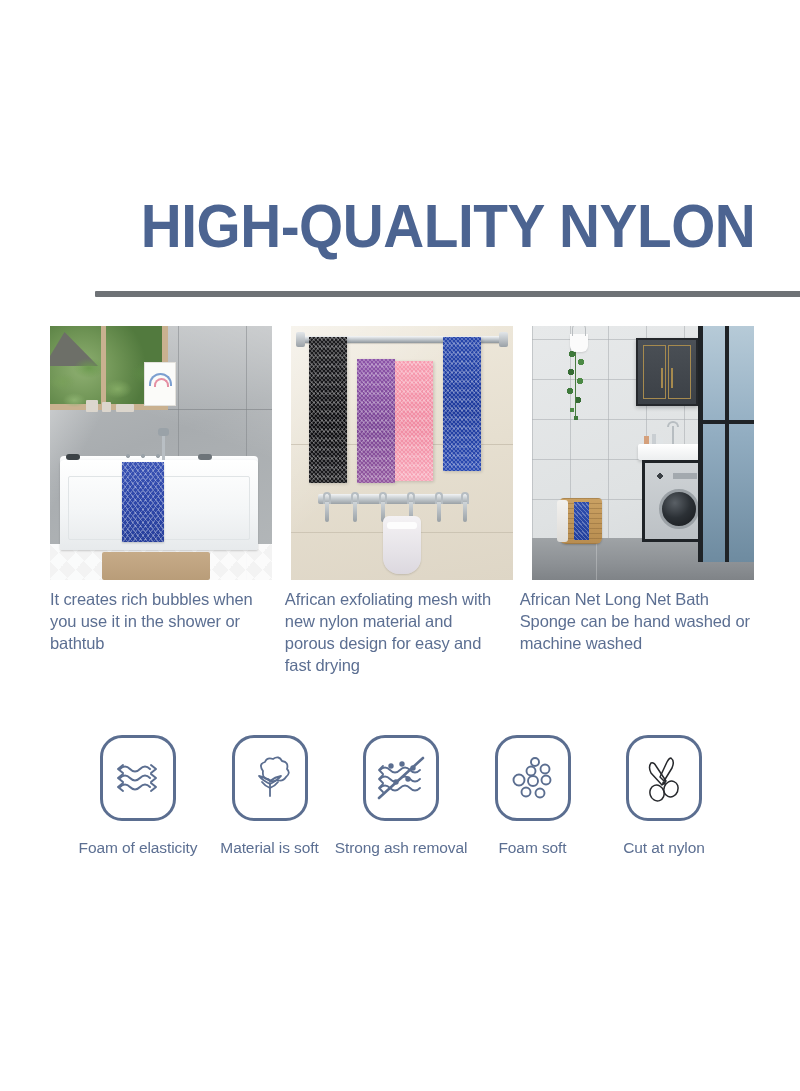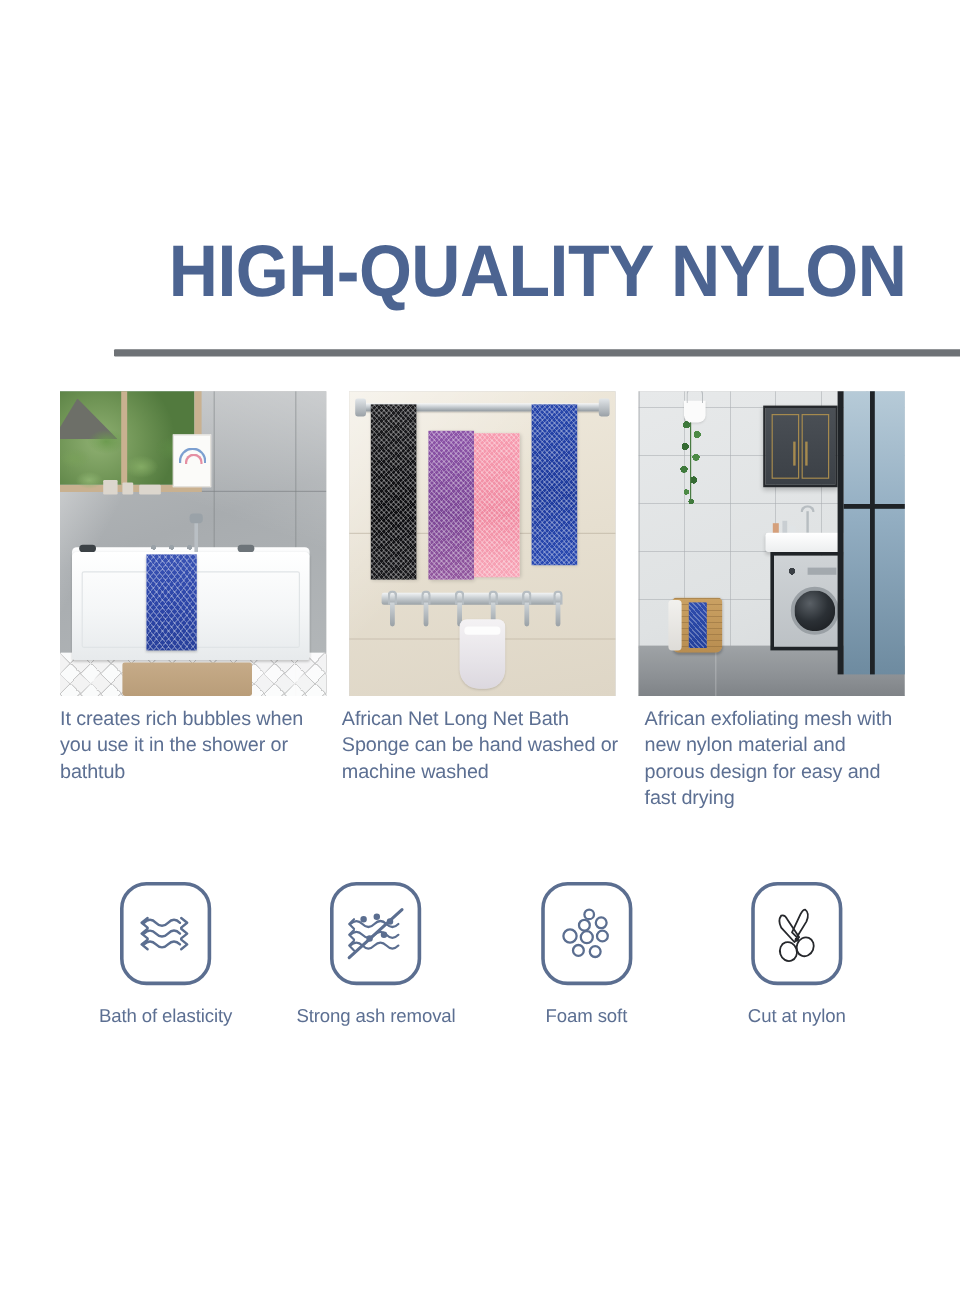--- a/index.html
+++ b/index.html
@@ -593,43 +593,56 @@
       <div class="basket">
         <div class="basket-towel"></div>
         <div class="basket-mesh"></div>
       </div>
     </div>
   </div>
 </div>
 
 <div class="caption-row">
   <div class="caption c1">It creates rich bubbles when you use it in the shower or bathtub</div>
+  <div class="caption c2">African exfoliating mesh with new nylon material and porous design for easy and fast drying</div>
   <div class="caption c3">African Net Long Net Bath Sponge can be hand washed or machine washed</div>
-  <div class="caption c2">African exfoliating mesh with new nylon material and porous design for easy and fast drying</div>
 </div>
 
 <div class="features">
 
   <div class="feature">
     <div class="icon-box">
       <svg width="48" height="40" viewBox="0 0 48 40" fill="none" stroke="#5b6e90" stroke-width="2" stroke-linecap="round" stroke-linejoin="round">
         <path d="M6 11 q5 -5 10 0 t10 0 t10 0"></path>
         <path d="M6 20 q5 -5 10 0 t10 0 t10 0"></path>
         <path d="M6 29 q5 -5 10 0 t10 0 t10 0"></path>
         <path d="M9 7 L4 11 L9 15"></path>
           <path d="M37 7 L42 11 L37 15"></path>
         <path d="M9 16 L4 20 L9 24"></path>
           <path d="M37 16 L42 20 L37 24"></path>
         <path d="M9 25 L4 29 L9 33"></path>
           <path d="M37 25 L42 29 L37 33"></path>
       </svg>
     </div>
-    <div class="feature-label">Bath of elasticity</div>
-  </div>
-
+    <div class="feature-label">Foam of elasticity</div>
+  </div>
+
+  <div class="feature">
+    <div class="icon-box">
+      <svg width="46" height="46" viewBox="0 0 46 46" fill="none" stroke="#5b6e90" stroke-width="1.8" stroke-linecap="round" stroke-linejoin="round">
+        <path d="M16 16 q-5 -7 2 -9 q2 -5 8 -3 q6 -4 9 2 q7 1 5 8 q4 4 -1 8 q-3 5 -9 3 q-5 3 -9 -1 q-6 0 -5 -8z"></path>
+        <path d="M23 28 L23 41"></path>
+        <path d="M23 29 q-8 -4 -11 -8 q6 1 11 5"></path>
+        <path d="M23 29 q8 -4 11 -8 q-6 1 -11 5"></path>
+        <path d="M23 33 q-5 -2 -8 -6"></path>
+        <path d="M23 33 q5 -2 8 -6"></path>
+      </svg>
+    </div>
+    <div class="feature-label">Material is soft</div>
+  </div>
 
   <div class="feature">
     <div class="icon-box">
       <svg width="52" height="46" viewBox="0 0 52 46" fill="none" stroke="#5b6e90" stroke-width="1.8" stroke-linecap="round" stroke-linejoin="round">
         <path d="M5 15 q5 -5 10 0 t10 0 t10 0 t10 0"></path>
         <path d="M5 24 q5 -5 10 0 t10 0 t10 0 t10 0"></path>
         <path d="M5 33 q5 -5 10 0 t10 0 t10 0 t10 0"></path>
         <path d="M8 11 L4 15 L8 19"></path>
         <path d="M8 20 L4 24 L8 28"></path>
         <path d="M8 29 L4 33 L8 37"></path>

